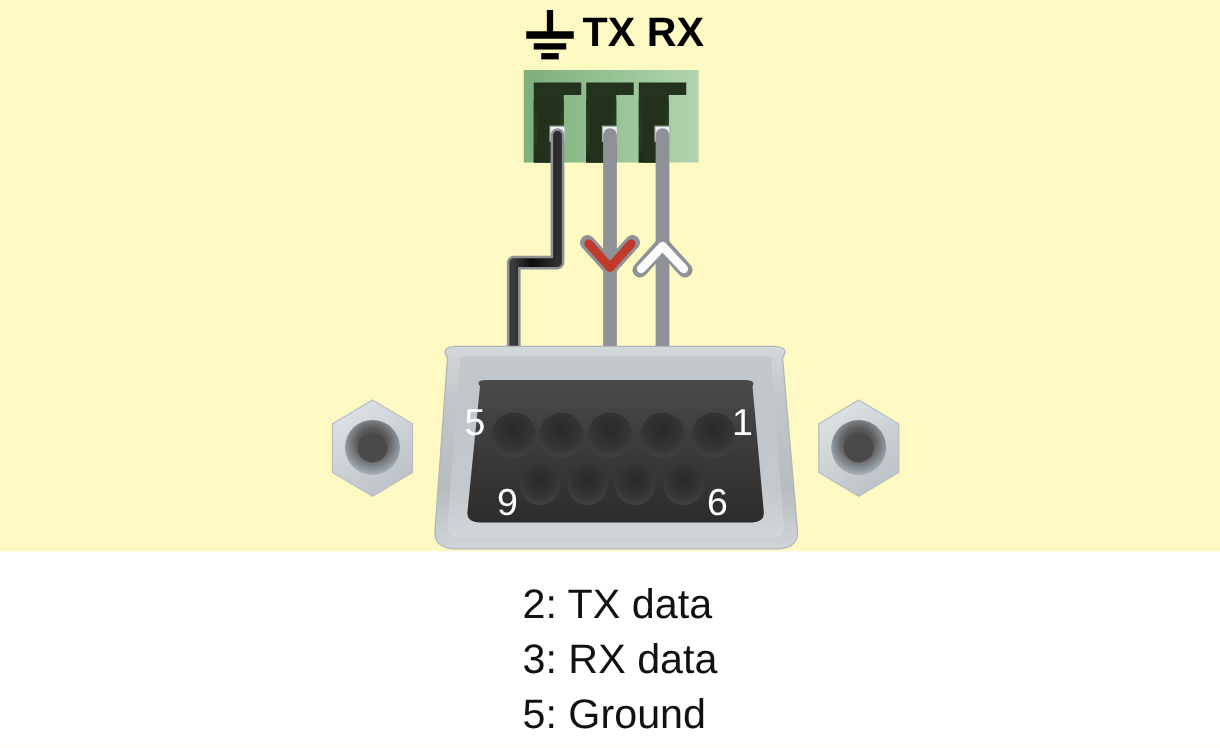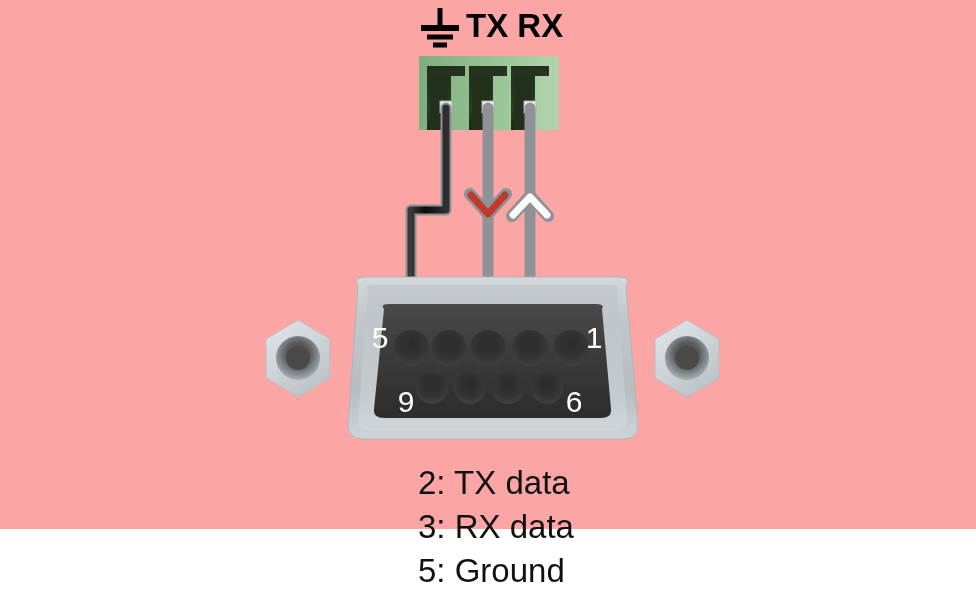--- a/index.html
+++ b/index.html
@@ -11,22 +11,22 @@
   body {
     width: 976px;
     height: 598px;
     font-family: "Liberation Sans", sans-serif;
     overflow: hidden;
     position: relative;
   }
   #diagram-root {
     position: relative;
     width: 976px;
-    height: 529px;
-    background: #fca5a5;
+    height: 441px;
+    background: #fef9c3;
   }
   svg.diagram-canvas {
     display: block;
     width: 976px;
     height: 598px;
   }
   text.header-label {
     font-family: "Liberation Sans", sans-serif;
     font-weight: bold;
     font-size: 33px;

